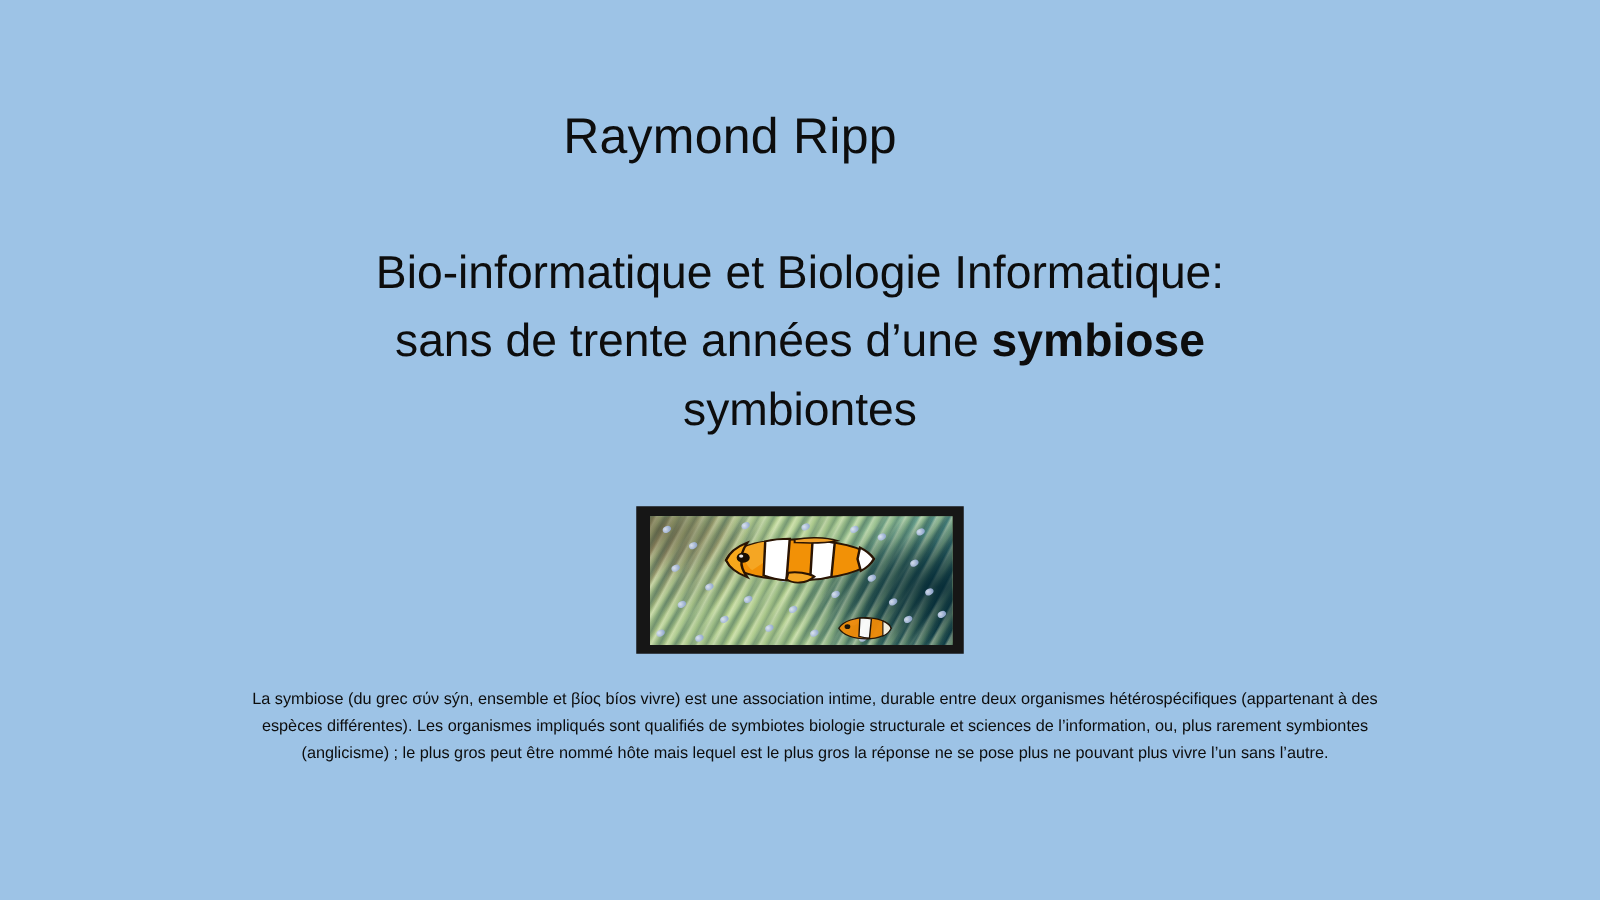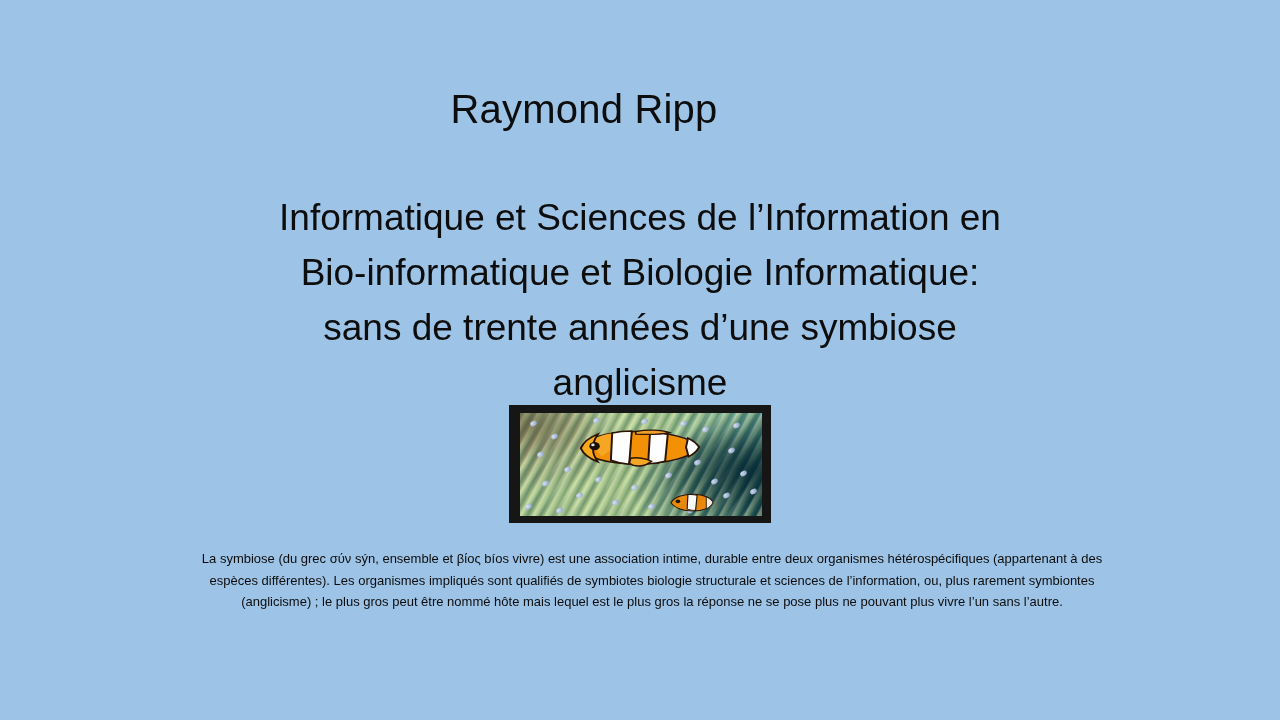--- a/index.html
+++ b/index.html
@@ -47,21 +47,21 @@
     font-size: 37px;
     line-height: 55px;
     font-weight: 400;
     color: #0d0d0d;
   }
   .title .line {
     display: block;
     white-space: nowrap;
   }
   .title b {
-    font-weight: 400;
+    font-weight: 700;
   }
 
   
   .photo-frame {
     position: absolute;
     left: 509px;
     top: 405px;
     width: 262px;
     height: 118px;
     background: #161616;
@@ -157,24 +157,23 @@
   }
 </style>
 </head>
 <body>
 
 <div class="slide">
 
   <div class="author">Raymond Ripp</div>
 
   <div class="title">
-    <span class="line">Informatique et Sciences de l’Information en</span>
     <span class="line">Bio-informatique et Biologie Informatique:</span>
     <span class="line"><span>sans de trente années d’une </span><b>symbiose</b></span>
-    <span class="line">anglicisme</span>
+    <span class="line">symbiontes</span>
   </div>
 
   <div class="photo-frame">
     <div class="photo">
       <div class="anem-base"></div>
       <div class="anem-strands"></div>
       <div class="anem-shade"></div>
 
       <div class="tips">
         <i style="left:4%;top:8%"></i>

